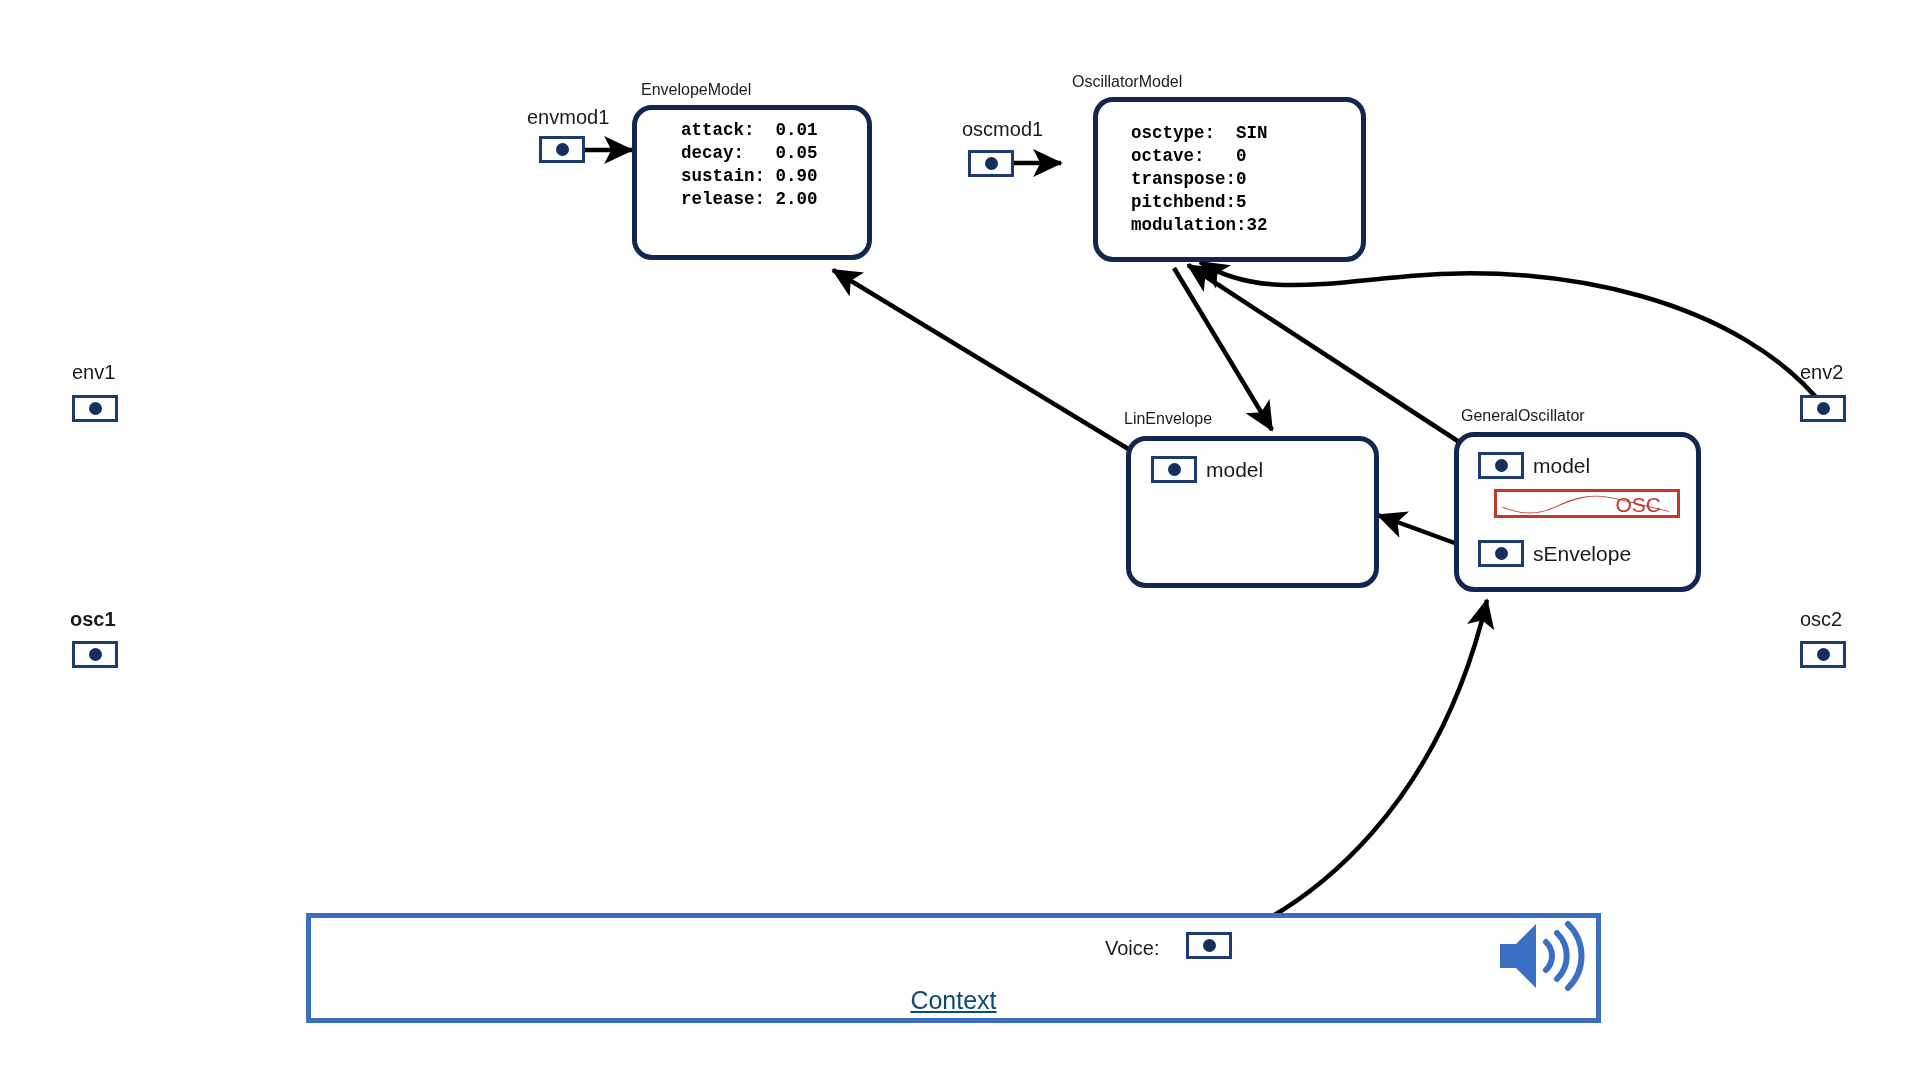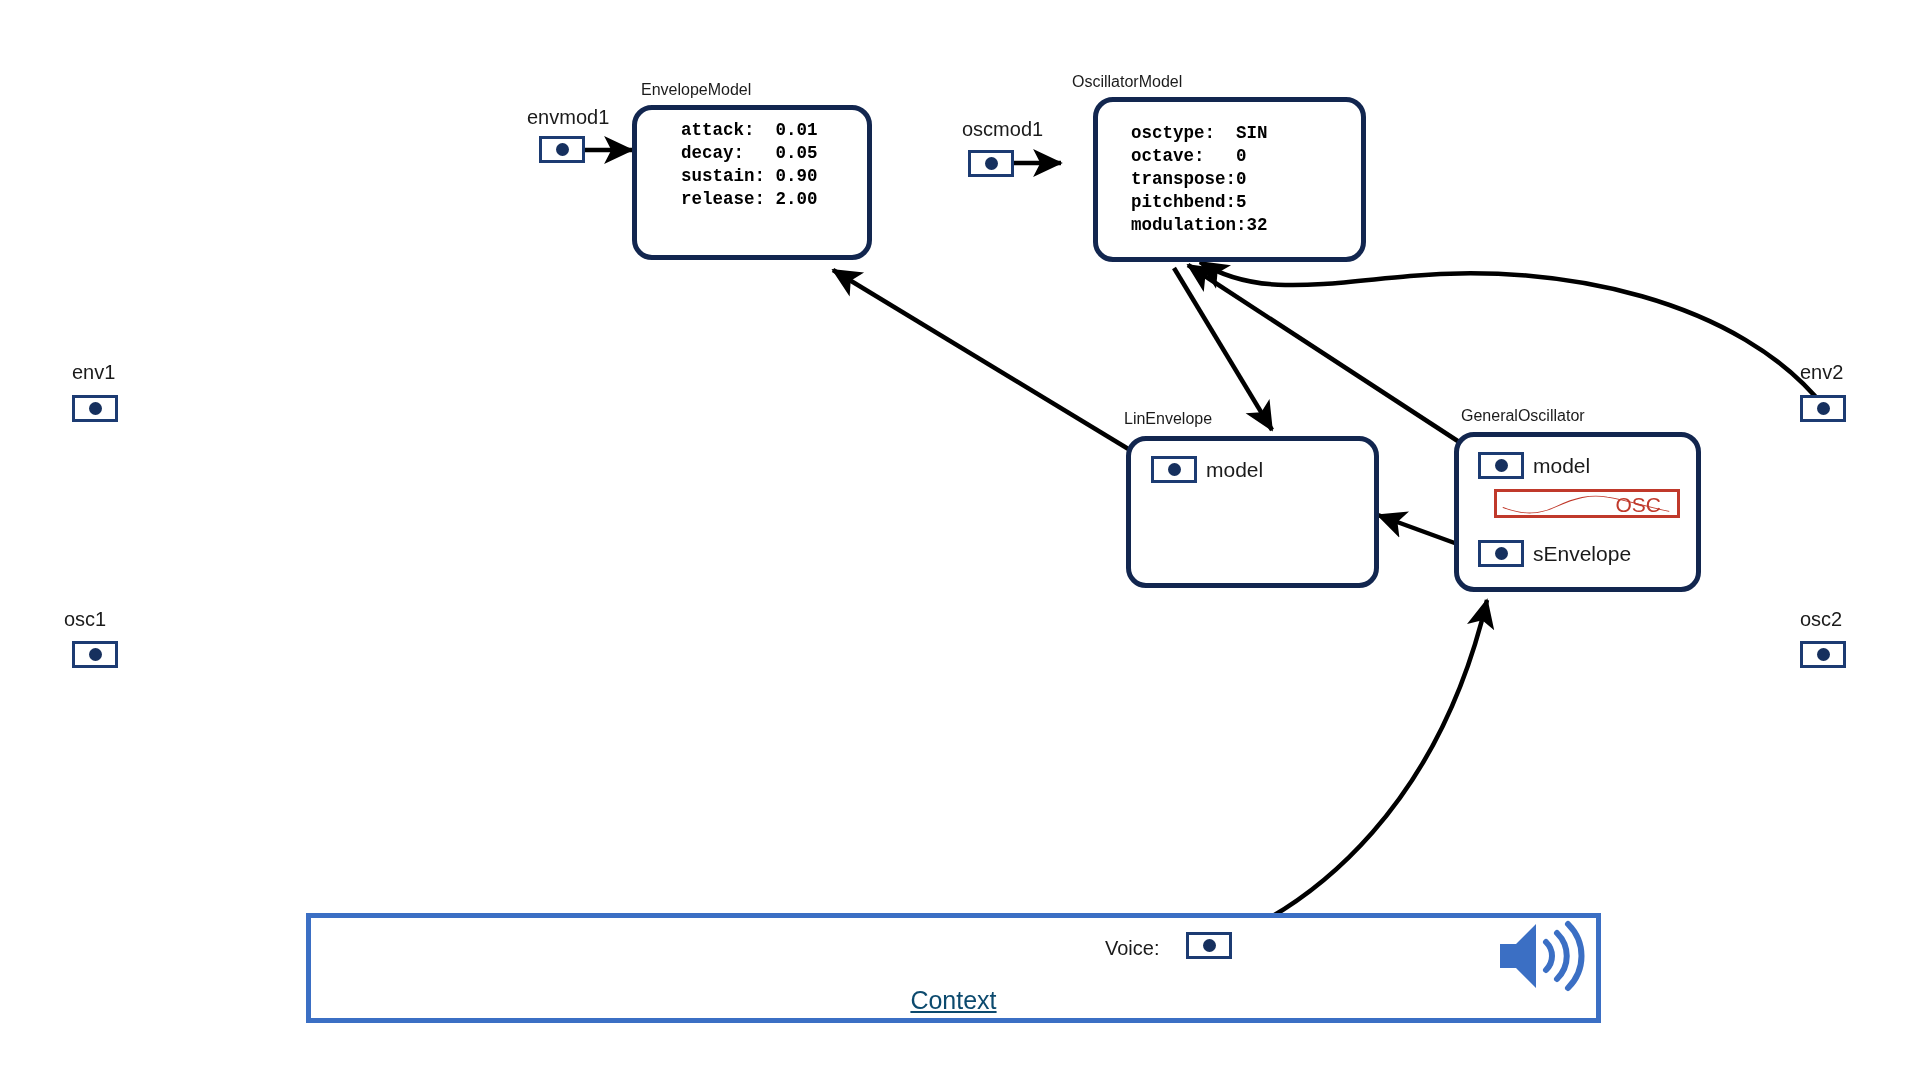--- a/index.html
+++ b/index.html
@@ -225,21 +225,21 @@
     <line x1="1482" y1="553" x2="1378" y2="515" stroke="#000000" stroke-width="4.5" marker-end="url(#arrowhead)"></line>
 
     <path d="M 1825 408 C 1740 300 1560 262 1410 276 C 1320 284 1255 297 1200 262" fill="none" stroke="#000000" stroke-width="4.5" marker-end="url(#arrowhead)"></path>
 
     <path d="M 1212 945 C 1320 905 1440 800 1487 600" fill="none" stroke="#000000" stroke-width="4.5" marker-end="url(#arrowhead)"></path>
   </svg>
 
   <div class="port-label" style="left:72px; top:362px;">env1</div>
   <div class="port" id="env1-port" style="left:72px; top:395px;"></div>
 
-  <div class="port-label" style="left:64px; top:609px;">osc1</div>
+  <div class="port-label" style="left:70px; top:609px;font-weight:bold;">osc1</div>
   <div class="port" id="osc1-port" style="left:72px; top:641px;"></div>
 
   <div class="port-label" style="left:1800px; top:362px;">env2</div>
   <div class="port" id="env2-port" style="left:1800px; top:395px;"></div>
 
   <div class="port-label" style="left:1800px; top:609px;">osc2</div>
   <div class="port" id="osc2-port" style="left:1800px; top:641px;"></div>
 
   <div class="port-label" style="left:527px; top:107px;">envmod1</div>
   <div class="port" id="envmod1-port" style="left:539px; top:136px;"></div>

